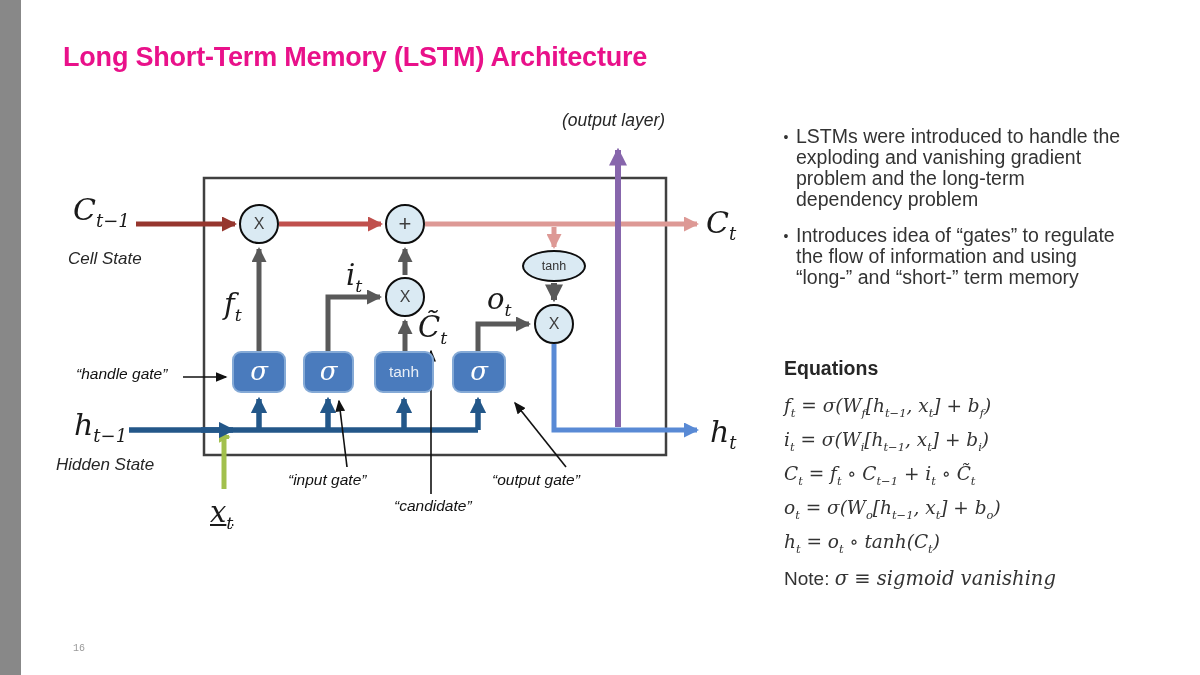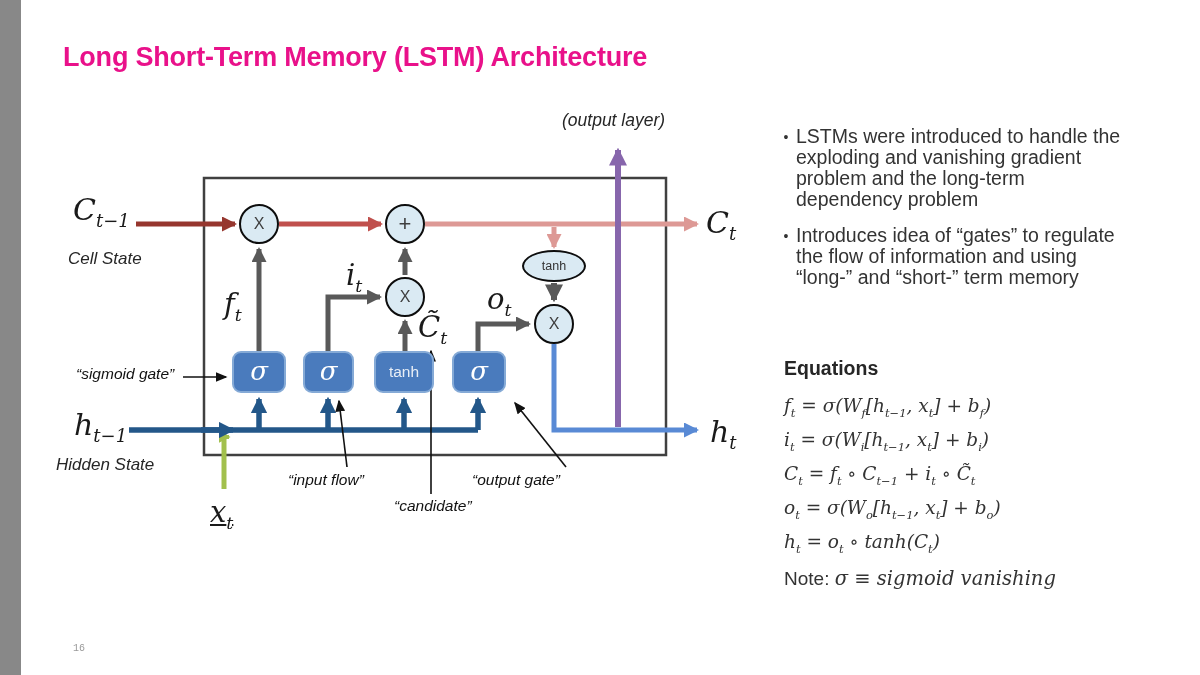--- a/index.html
+++ b/index.html
@@ -143,24 +143,24 @@
   <div class="abs math huge" style="left:53px;top:407px;">h<sub>t−1</sub></div>
   <div class="abs caption" style="left:35px;top:455px;">Hidden State</div>
   <div class="abs math big" style="left:189px;top:495px;text-decoration:underline;">x<sub>t</sub></div>
   <div class="abs math huge" style="left:685px;top:205px;">C<sub>t</sub></div>
   <div class="abs math huge" style="left:689px;top:414px;">h<sub>t</sub></div>
   <div class="abs math big" style="left:203px;top:287px;">f<sub>t</sub></div>
   <div class="abs math big" style="left:325px;top:258px;">i<sub>t</sub></div>
   <div class="abs math big" style="left:397px;top:310px;">C̃<sub>t</sub></div>
   <div class="abs math big" style="left:466px;top:282px;">o<sub>t</sub></div>
   <div class="abs caption" style="left:541px;top:110px;font-size:17.5px;">(output layer)</div>
-  <div class="abs annot" style="left:55px;top:365px;">“sigmoid gate”</div>
-  <div class="abs annot" style="left:267px;top:471px;">“input flow”</div>
+  <div class="abs annot" style="left:55px;top:365px;">“handle gate”</div>
+  <div class="abs annot" style="left:267px;top:471px;">“input gate”</div>
   <div class="abs annot" style="left:373px;top:497px;">“candidate”</div>
-  <div class="abs annot" style="left:451px;top:471px;text-align:center;">“output gate”</div>
+  <div class="abs annot" style="left:471px;top:471px;text-align:center;">“output gate”</div>
 
   <div class="abs bullets">
     <div class="bullet-row">
       <span class="bullet-dot">•</span>
       <span class="bullet-text">LSTMs were introduced to handle the
 exploding and vanishing gradient
 problem and the long-term
 dependency problem</span>
     </div>
     <div class="bullet-row">

